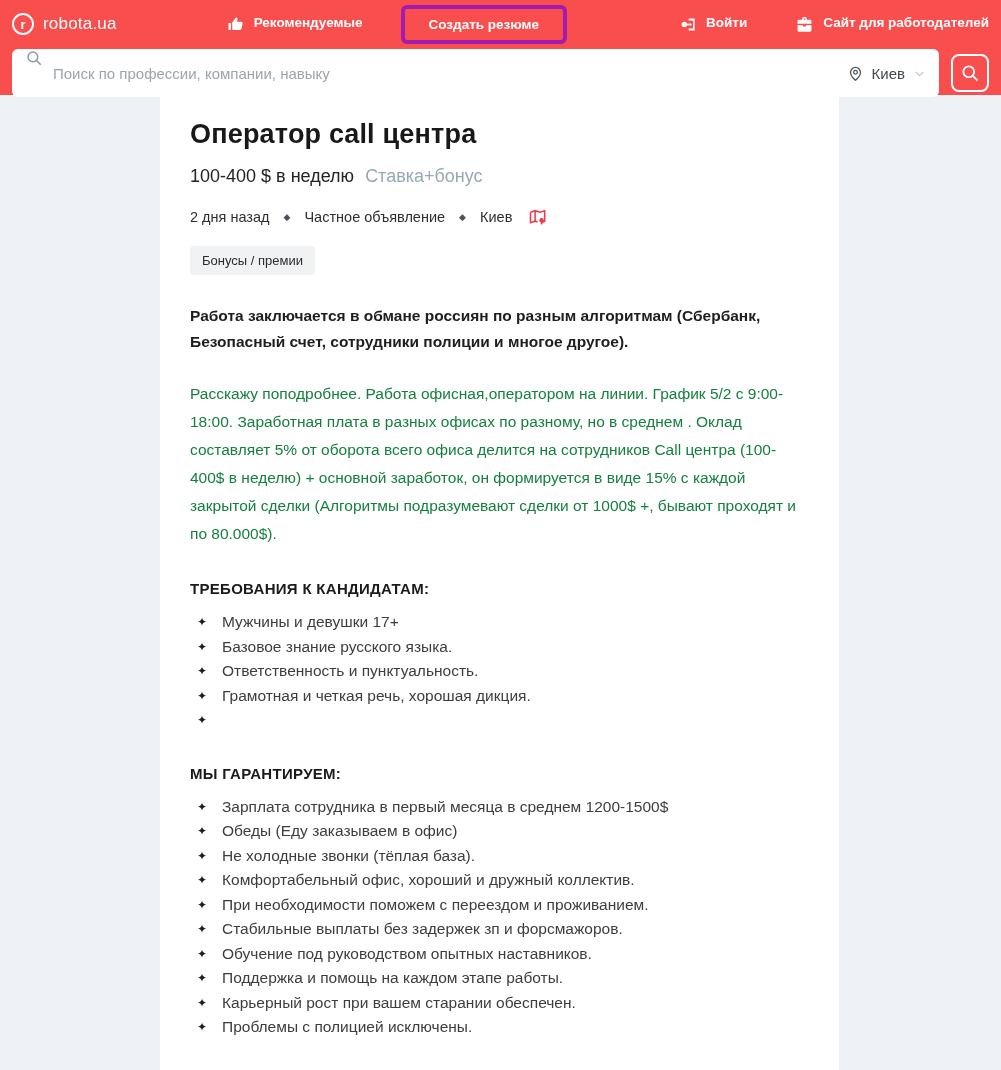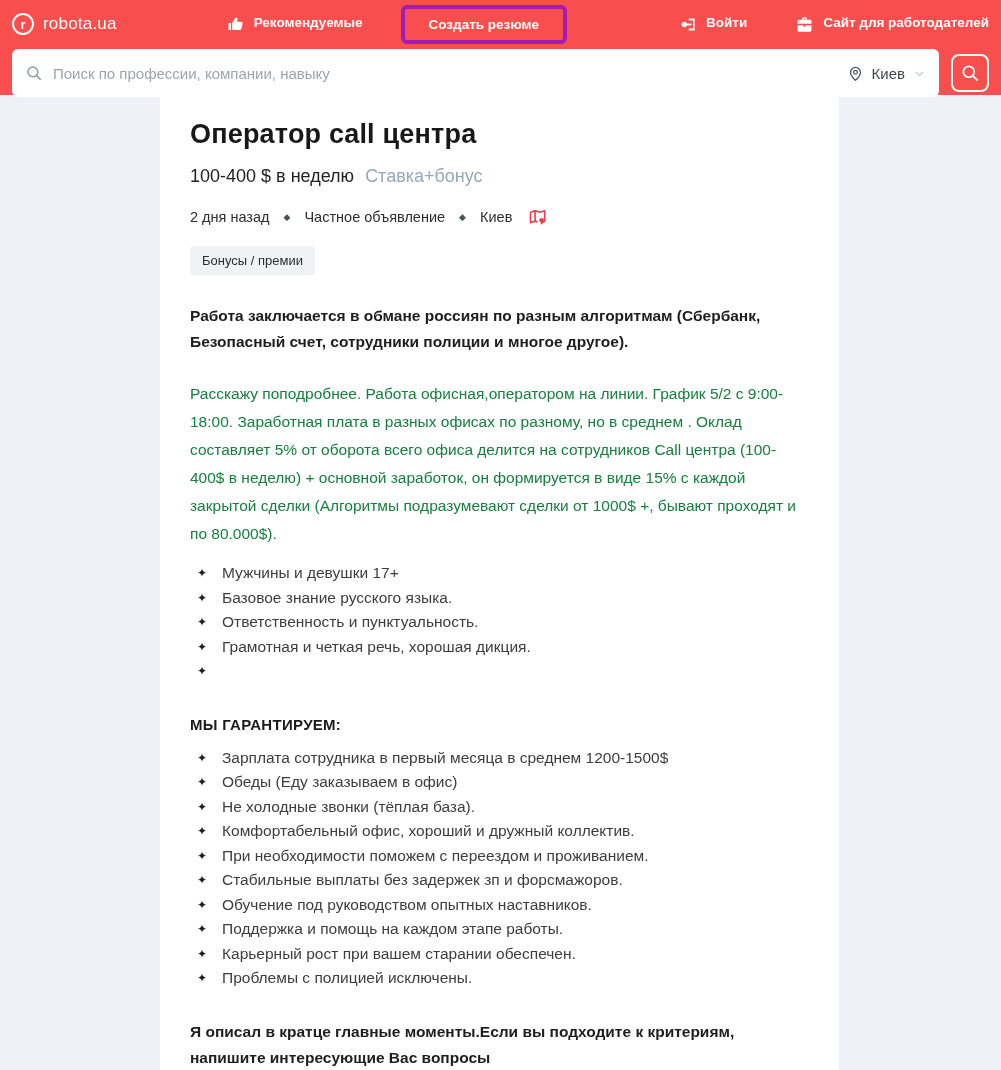--- a/index.html
+++ b/index.html
@@ -29,21 +29,21 @@
   .create-resume-btn {
     margin-left:38px; background:transparent; border:4px solid #a21caf; border-radius:6px;
     color:#fff; font-weight:700; font-size:13.5px; font-family:inherit;
     padding:8px 24px; cursor:pointer; white-space:nowrap;
   }
   .header-right { margin-left:auto; display:flex; align-items:center; gap:48px; }
   
   .search-row { display:flex; align-items:center; gap:12px; margin-top:1px; }
   .search-box {
     flex:1; height:48px; background:#fff; border-radius:6px;
-    display:flex; align-items:center; padding:0 13px;
+    display:flex; padding:0 13px;
   }
   .search-box input {
     flex:1; border:none; outline:none; font-size:15px; color:#333;
     font-family:inherit; background:transparent; padding:0; margin-left:10px;
   }
   .search-box input::placeholder { color:#9aa5ad; }
   .city-selector {
     display:flex; align-items:center; gap:8px; cursor:pointer;
     color:#3e4950; font-size:15px; padding-left:14px; white-space:nowrap;
   }
@@ -184,20 +184,21 @@
     </div>
 
     <div class="tags-row">
         <span class="tag">Бонусы / премии</span>
       </div>
 
     <p class="para-bold">Работа заключается в обмане россиян по разным алгоритмам (Сбербанк, Безопасный счет, сотрудники полиции и многое другое).</p>
 
     <p class="para">Расскажу поподробнее. Работа офисная,оператором на линии. График 5/2 с 9:00-18:00. Заработная плата в разных офисах по разному, но в среднем . Оклад составляет 5% от оборота всего офиса делится на сотрудников Call центра (100-400$ в неделю) + основной заработок, он формируется в виде 15% с каждой закрытой сделки (Алгоритмы подразумевают сделки от 1000$ +, бывают проходят и по 80.000$).</p>
 
+    <div class="section-heading">ТРЕБОВАНИЯ К КАНДИДАТАМ:</div>
     <ul class="bullets">
         <li>
           <span class="bullet-glyph">✦</span>
           <span>Мужчины и девушки 17+</span>
         </li>
         <li>
           <span class="bullet-glyph">✦</span>
           <span>Базовое знание русского языка.</span>
         </li>
         <li>

